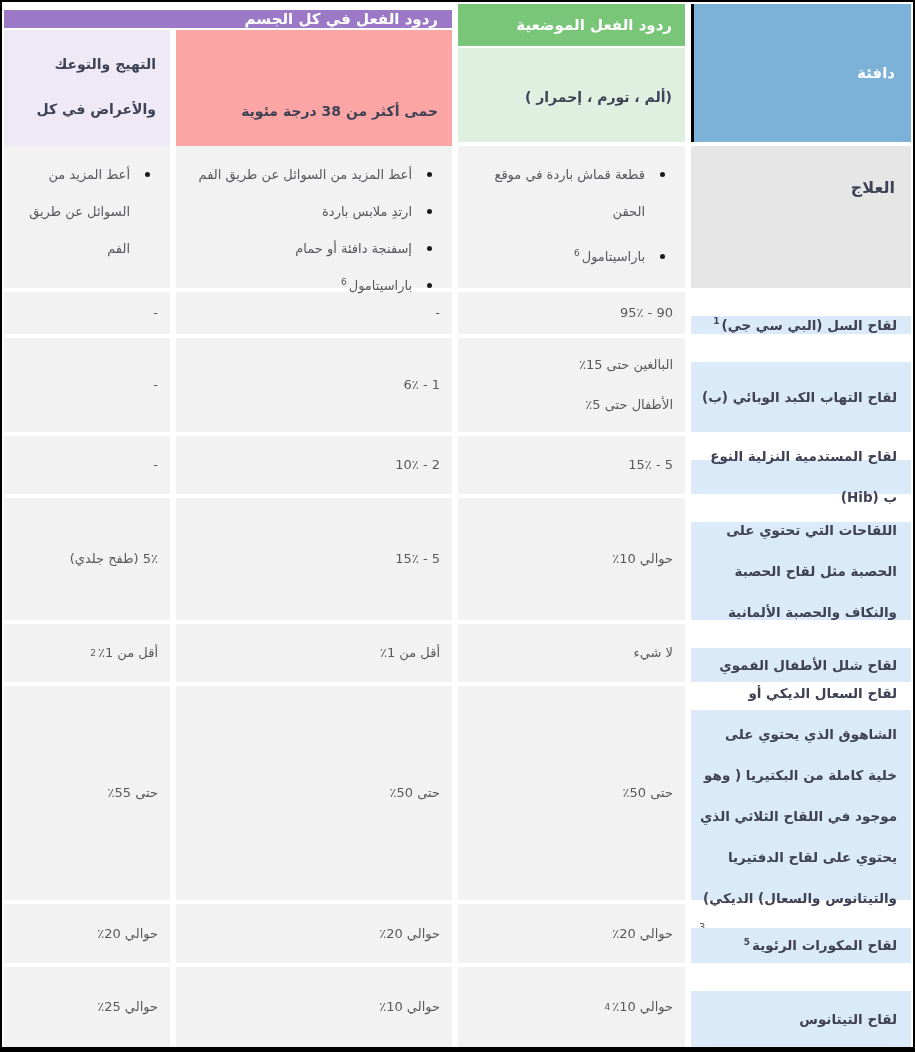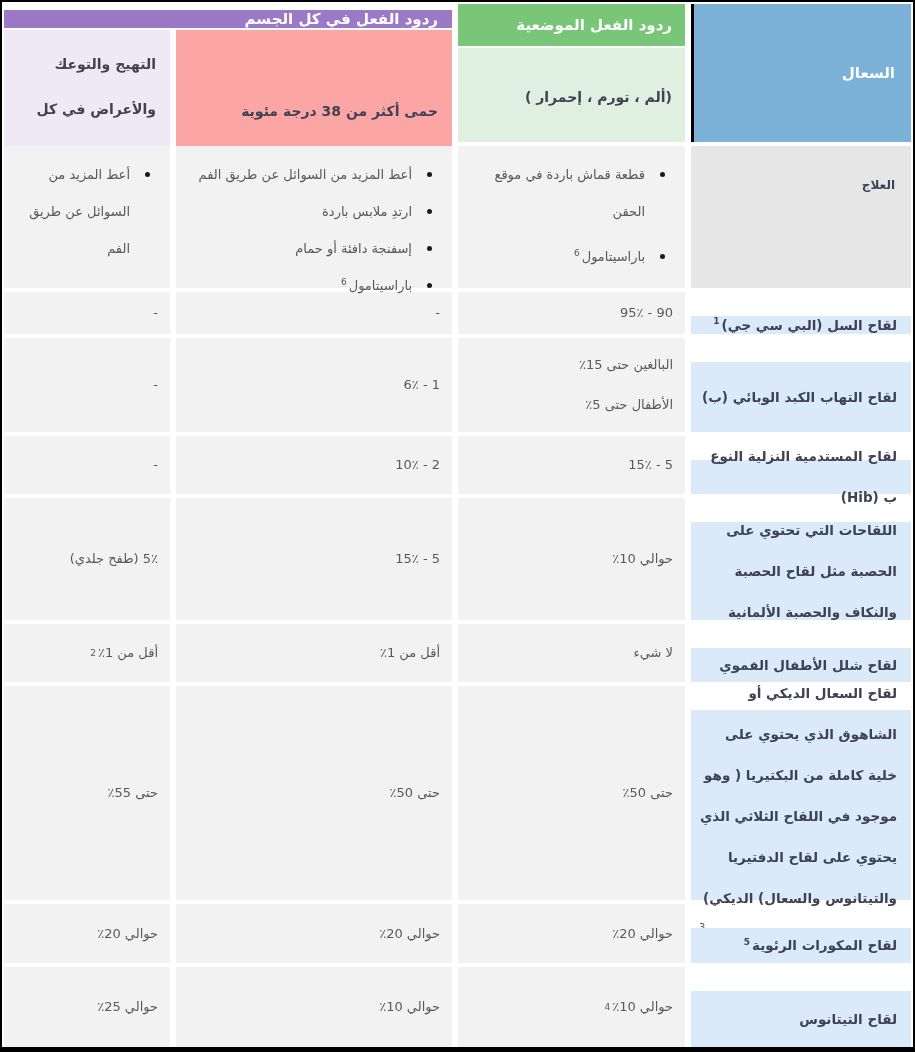--- a/index.html
+++ b/index.html
@@ -55,21 +55,21 @@
     font-weight:bold; font-size:14px; display:flex; align-items:center;
     padding:14px 14px 0 6px;
   }
   .gen-sub{
     flex:1; background:#EFE9F5; color:#3F4254; font-weight:bold;
     font-size:14px; padding:12px 14px 0 8px; line-height:45px;
   }
 
   
   .t-lbl{
-    background:#E7E6E6; color:#3F4254; font-weight:bold; font-size:12px;
+    background:#E7E6E6; color:#3F4254; font-weight:bold; font-size:16px;
     display:flex; align-items:flex-start; justify-content:flex-start;
     padding:32px 16px 0 8px;
   }
   .t-val{ background:#F2F2F2; padding:10px 8px 0 6px; }
   .bl{
     position:relative; padding-right:32px; color:#57575c; font-size:13px;
     line-height:37px;
   }
   .bl.sp{ margin-bottom:8px; }
   .bl::before{
@@ -93,21 +93,21 @@
   }
   sup{ font-size:9px; vertical-align:super; line-height:0; margin-right:2px; }
 </style>
 </head>
 <body>
 
 <div class="sheet">
 
   <div class="row rh-hdr">
     <div class="c-vac vac-head">
-      <span>السعال</span>
+      <span>دافئة</span>
     </div>
     <div class="c-loc loc-head">
       <div class="band-title">ردود الفعل الموضعية</div>
       <div class="loc-sub">(ألم ، تورم ، إحمرار )</div>
     </div>
     <div class="c-gen sys-head" style="flex:1">
       <div class="sys-title">ردود الفعل في كل الجسم</div>
       <div class="sys-subrow">
         <div class="fev-sub">حمى أكثر من  38 درجة مئوية</div>
         <div class="gen-sub">التهيج والتوعك والأعراض في كل الجسم</div>

